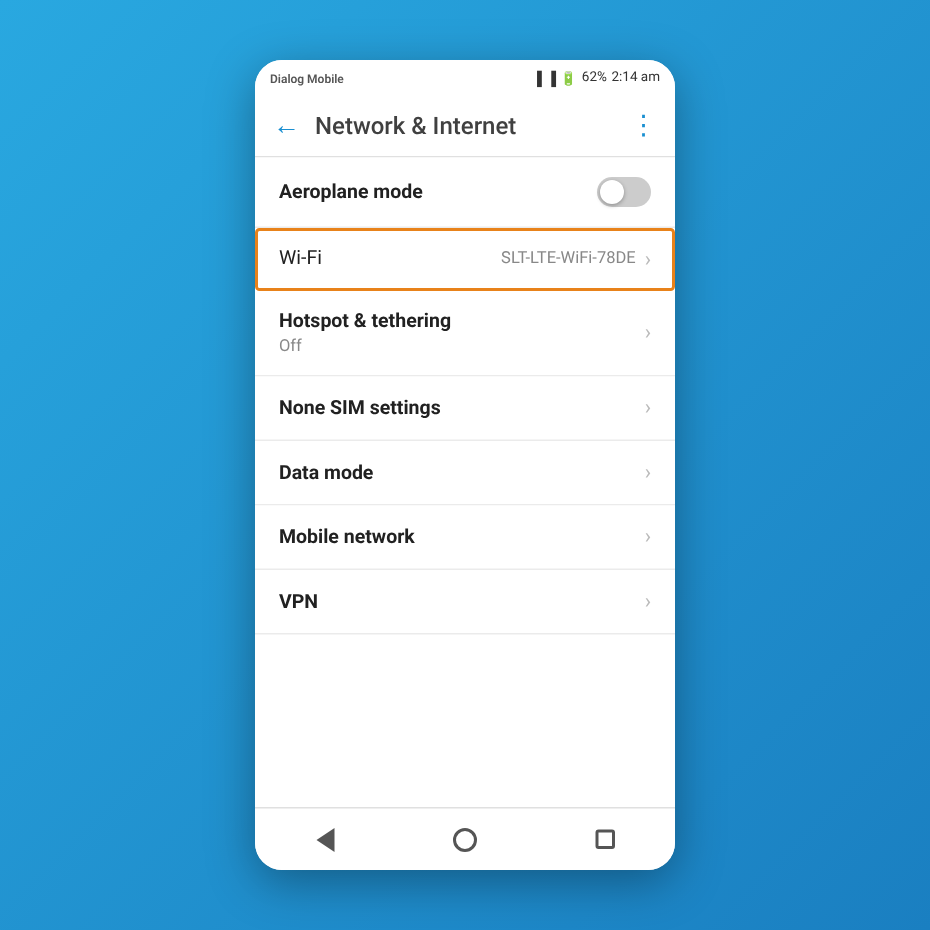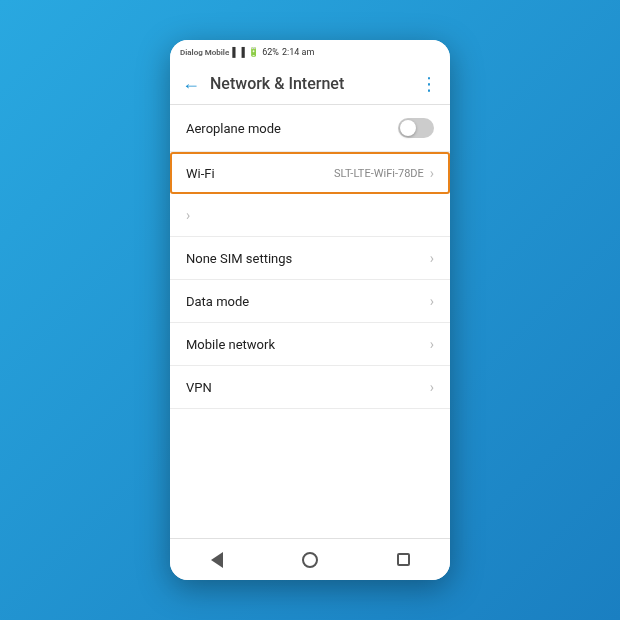--- a/index.html
+++ b/index.html
@@ -23,20 +23,21 @@
       box-shadow: 0 8px 32px rgba(0,0,0,0.35);
       display: flex;
       flex-direction: column;
     }
 
     
     .status-bar {
       background: #fff;
       display: flex;
       align-items: center;
+      justify-content: space-between;
       padding: 4px 10px 2px 10px;
       font-size: 9px;
       color: #333;
       height: 22px;
     }
     .status-left {
       font-size: 8px;
       font-weight: 600;
       color: #555;
     }
@@ -90,21 +91,21 @@
       background: #fff;
       cursor: pointer;
       position: relative;
     }
     .setting-row-content {
       flex: 1;
     }
     .setting-title {
       font-size: 13px;
       color: #212121;
-      font-weight: 400;
+      font-weight: 700;
     }
     .setting-subtitle {
       font-size: 11px;
       color: #888;
       margin-top: 2px;
     }
     .chevron {
       color: #bbb;
       font-size: 14px;
     }
@@ -132,21 +133,20 @@
       box-shadow: 0 1px 3px rgba(0,0,0,0.3);
     }
 
     
     .wifi-row {
       border: 2.5px solid #e8821a;
       border-radius: 3px;
       margin: 0;
       padding: 11px 14px;
       display: flex;
-      align-items: center;
       background: #fff;
       cursor: pointer;
       position: relative;
     }
     .wifi-title {
       font-size: 13px;
       color: #212121;
       font-weight: 400;
       flex: 1;
     }
@@ -232,20 +232,24 @@
       </div>
     </div>
 
     <div class="wifi-row">
       <div class="wifi-title">Wi-Fi</div>
       <div class="wifi-value">SLT-LTE-WiFi-78DE</div>
       <span class="chevron">›</span>
     </div>
 
     <div class="setting-row">
+      <div class="setting-row-content">
+        <div class="setting-title">Hotspot &amp; tethering</div>
+        <div class="setting-subtitle">Off</div>
+      </div>
       <span class="chevron">›</span>
     </div>
 
     <div class="setting-row">
       <div class="setting-row-content">
         <div class="setting-title">None SIM settings</div>
       </div>
       <span class="chevron">›</span>
     </div>
 

